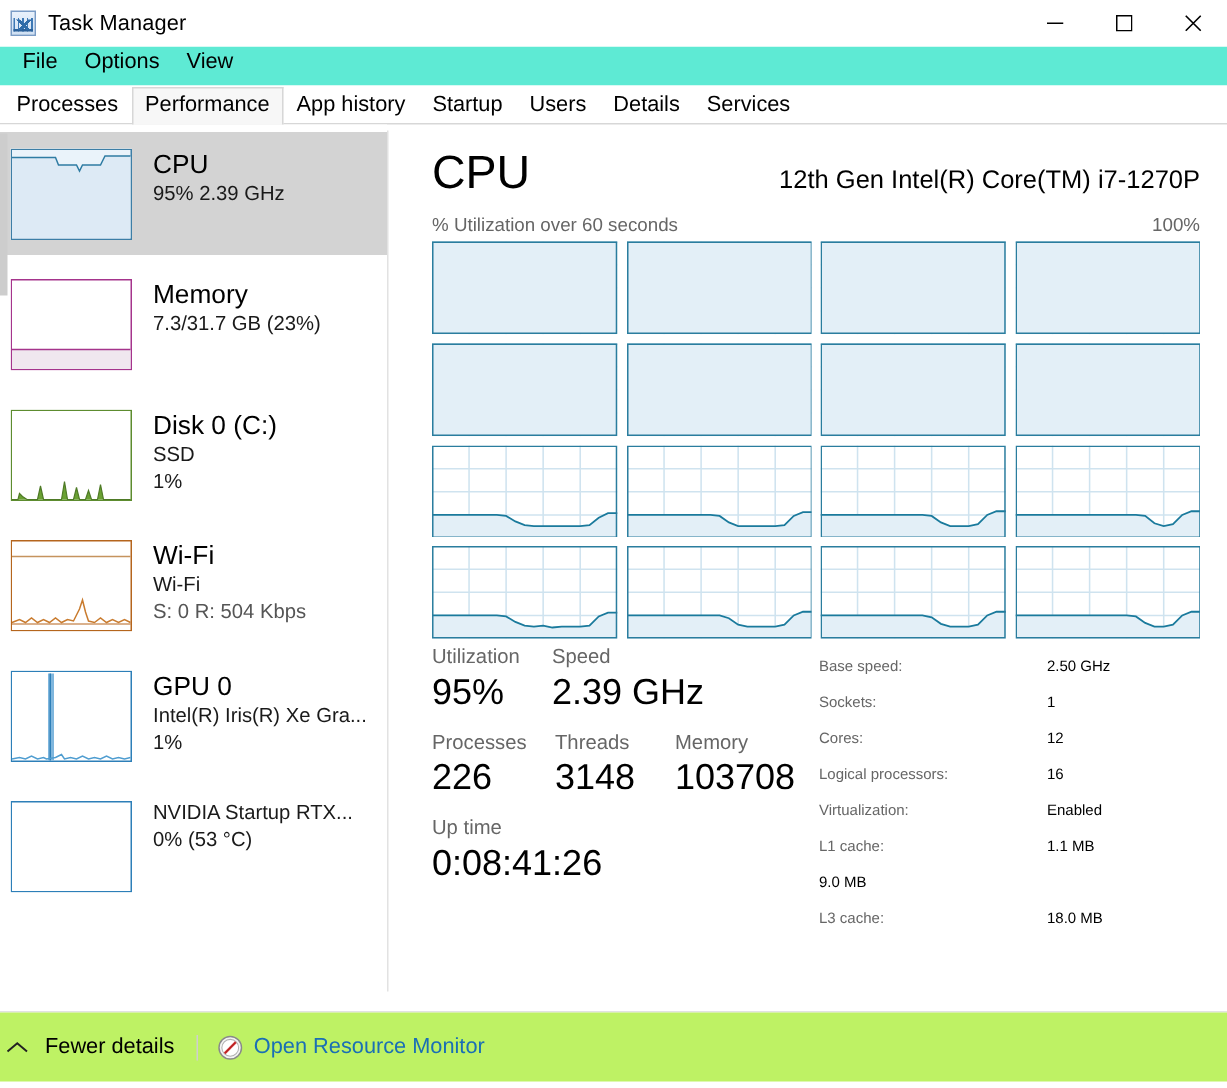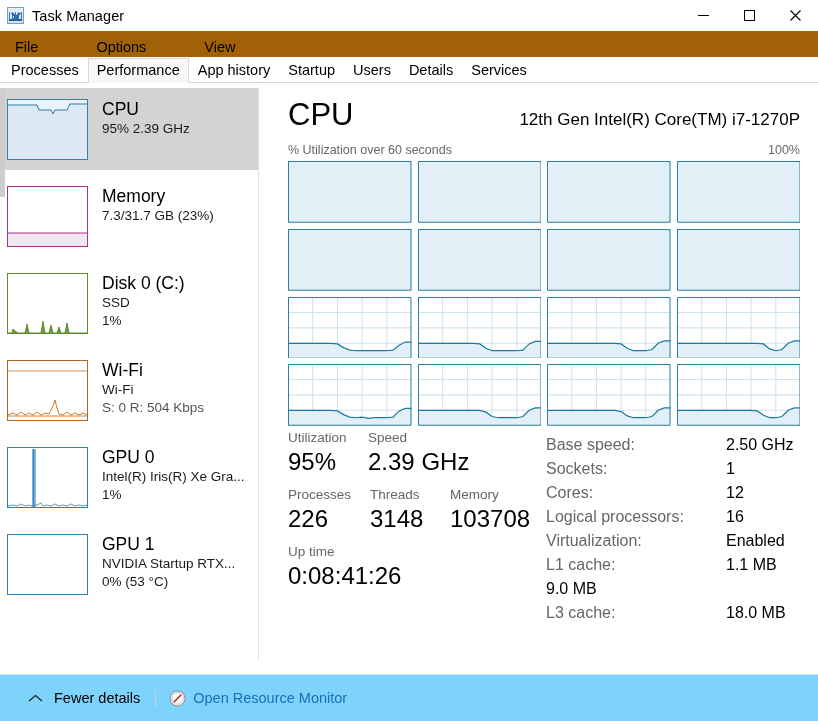--- a/index.html
+++ b/index.html
@@ -63,24 +63,23 @@
     width: 46px; height: 31px;
     display: flex; align-items: center; justify-content: center;
     cursor: default;
   }
   .win-btn svg { display: block; }
 
   
   .menubar {
     height: 26px;
     display: flex;
-    align-items: flex-end;
+    align-items: flex-start;
     padding-left: 6px;
-    background: #a16207;
-    gap: 40px;
+    background: #5eead4;
   }
   .menu-item {
     font-size: 14.5px;
     color: #000000;
     padding: 2px 9px;
     cursor: default;
   }
 
   
   .tabbar {
@@ -243,39 +242,38 @@
     line-height: 30px;
     font-weight: 400;
   }
   .w1 { width: 80px; }
   .w2 { width: 82px; }
   .w3 { width: 80px; }
 
   .stats-right { flex: 1 1 auto; padding-top: 4px; }
   .spec-row {
     display: flex;
-    font-size: 16px;
+    font-size: 10px;
     line-height: 24px;
-    gap: 28px;
   }
   .spec-k { width: 152px; color: #666666; flex: 0 0 152px; }
   .spec-v { color: #000000; }
 
   
   .footer-div {
     height: 1px;
     background: #e2e2e2;
     margin: 0;
   }
   .footer {
     height: 46px;
     display: flex;
     align-items: center;
-    padding-left: 28px;
-    background: #7dd3fc;
+    padding-left: 4px;
+    background: #bef264;
   }
   .chev {
     margin-right: 11px;
     display: flex; align-items: center;
   }
   .fewer {
     font-size: 14.5px;
     color: #000000;
     cursor: default;
   }
@@ -416,21 +414,20 @@
       </div>
     </div>
 
     <div class="side-item">
       <div class="thumb">
         <svg viewBox="0 0 81 61" preserveAspectRatio="none">
           <rect x="0.5" y="0.5" width="80" height="60" fill="#ffffff" stroke="#2d7fb8" stroke-width="1"></rect>
         </svg>
       </div>
       <div class="side-text">
-        <div class="side-title">GPU 1</div>
         <div class="side-sub">NVIDIA Startup RTX...</div>
         <div class="side-sub">0%  (53 °C)</div>
       </div>
     </div>
   </div>
 
   <div class="side-divider"></div>
 
   <div class="detail">
 

